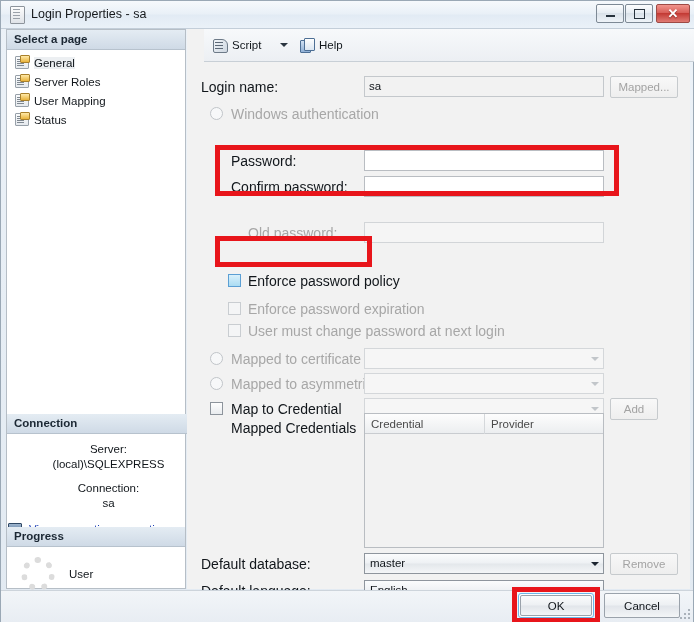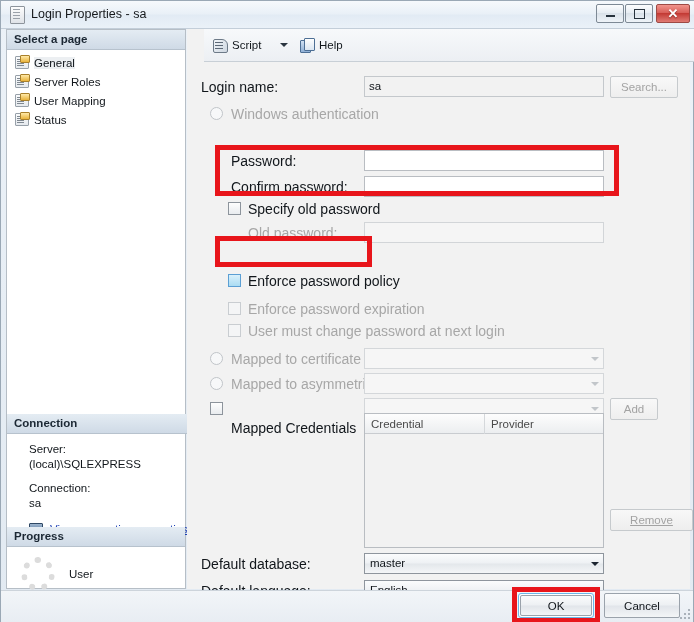--- a/index.html
+++ b/index.html
@@ -79,21 +79,21 @@
     background:#7f8891;box-shadow:0 2px 0 #7f8891,0 4px 0 #7f8891,0 6px 0 #7f8891;
   }
   .page-icon:after{
     content:"";position:absolute;right:-2px;top:-2px;width:8px;height:6px;
     background:linear-gradient(180deg,#ffe9a8,#e8b33c);
     border:1px solid #a9802a;border-radius:1px;
   }
   .page-label{font-size:11.5px;color:#11161b;white-space:nowrap;}
   .page-item.selected .page-label{background:#eceff2;}
   #connbox{position:absolute;left:0;top:384px;width:202px;}
-  #conn-body{padding:8px 0 6px 22px;font-size:11.5px;line-height:15px;color:#11161b;}
+  #conn-body{padding:8px 0 6px 1px;font-size:11.5px;line-height:15px;color:#11161b;text-align:center;}
   .conn-gap{height:9px;}
   #link-row{display:flex;align-items:center;margin-top:11px;}
   #link-icon{
     position:relative;width:16px;height:14px;margin-right:5px;flex:0 0 16px;
   }
   #link-icon:before{
     content:"";position:absolute;left:0;top:0;width:12px;height:9px;
     background:linear-gradient(180deg,#9fb6cf,#4d6f95);
     border:1px solid #2f4865;border-radius:1px;
   }
@@ -341,41 +341,37 @@
         <span id="help-icon"></span>
         <span class="tb-label">Help</span>
       </div>
     </div>
 
     <div id="form">
 
       <div class="row" style="top:15px;">
         <span class="lbl" style="left:14px;">Login name:</span>
         <span class="tbox readonly" style="left:177px;top:0;width:240px;">sa</span>
-        <span class="btn dis" style="left:423px;top:0;width:68px;">Search...</span>
+        <span class="btn dis" style="left:423px;top:0;width:68px;">Mapped...</span>
       </div>
 
       <div class="row" style="top:44px;height:18px;">
         <span class="rb" style="left:23px;top:2px;"></span>
         <span class="lbl dis" style="left:44px;line-height:18px;">Windows authentication</span>
       </div>
 
       <div class="row" style="top:89px;">
         <span class="lbl" style="left:44px;">Password:</span>
         <span class="tbox" style="left:177px;top:0;width:240px;"></span>
       </div>
       <div class="row" style="top:115px;">
         <span class="lbl" style="left:44px;">Confirm password:</span>
         <span class="tbox" style="left:177px;top:0;width:240px;"></span>
       </div>
 
-      <div class="row" style="top:139px;height:18px;">
-        <span class="cb" style="left:41px;top:2px;"></span>
-        <span class="lbl" style="left:61px;line-height:18px;">Specify old password</span>
-      </div>
 
       <div class="row" style="top:161px;">
         <span class="lbl dis" style="left:61px;">Old password:</span>
         <span class="tbox dis" style="left:177px;top:0;width:240px;"></span>
       </div>
 
       <div class="row" style="top:211px;height:18px;">
         <span class="cb hot" style="left:41px;top:2px;"></span>
         <span class="lbl" style="left:61px;line-height:18px;">Enforce password policy</span>
       </div>
@@ -405,39 +401,40 @@
         <span class="combo dis" style="left:177px;top:0;width:240px;">
           <span class="txt"></span>
           <span class="arrowbox">
               <span class="caret-down"></span>
             </span>
         </span>
       </div>
 
       <div class="row" style="top:337px;">
         <span class="cb" style="left:23px;top:4px;"></span>
+        <span class="lbl" style="left:44px;">Map to Credential</span>
         <span class="combo dis" style="left:177px;top:0;width:240px;">
           <span class="txt"></span>
           <span class="arrowbox">
               <span class="caret-down"></span>
             </span>
         </span>
         <span class="btn dis" style="left:423px;top:0;width:48px;">Add</span>
       </div>
 
       <div class="row" style="top:360px;height:0;">
         <span class="lbl" style="left:44px;top:-4px;">Mapped Credentials</span>
       </div>
       <div id="grid" style="left:177px;top:352px;width:240px;height:135px;">
         <div id="grid-head">
           <span class="gcol" id="gcol0">Credential</span>
           <span class="gcol" id="gcol1">Provider</span>
         </div>
       </div>
-      <span class="btn dis" style="left:423px;top:448px;width:83px;text-decoration:underline;">Remove</span>
+      <span class="btn dis" style="left:423px;top:492px;width:68px;">Remove</span>
 
       <div class="row" style="top:492px;">
         <span class="lbl" style="left:14px;">Default database:</span>
         <span class="combo enabled" style="left:177px;top:0;width:240px;">
           <span class="txt">master</span>
           <span class="arrowbox">
               <span class="caret-down"></span>
             </span>
         </span>
       </div>

